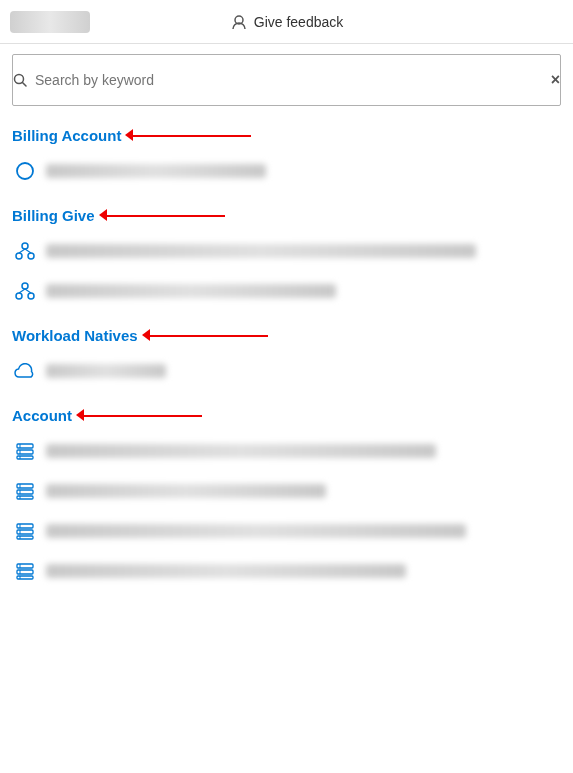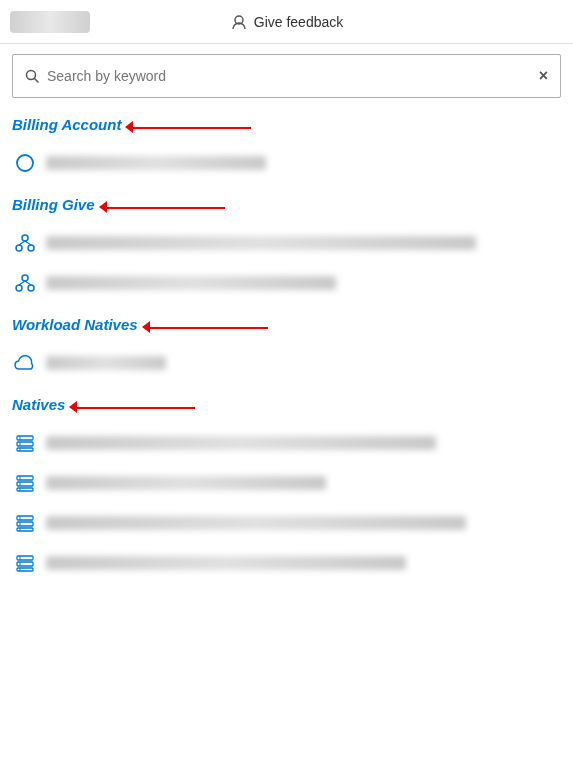--- a/index.html
+++ b/index.html
@@ -47,22 +47,22 @@
       color: #555;
     }
 
     
     .search-bar {
       display: flex;
       align-items: center;
       margin: 10px 12px;
       border: 1px solid #b0b0b0;
       border-radius: 2px;
-      height: 44px;
-      padding: 0 12px;
+      height: 52px;
+      padding: 0 0;
       background: #fff;
     }
     .search-icon-wrap {
       color: #555;
       margin-right: 8px;
       font-size: 14px;
     }
     .search-input {
       flex: 1;
       border: none;
@@ -80,23 +80,23 @@
 
     
     .content {
       padding: 0 12px;
       position: relative;
     }
 
     
     .section-header {
       display: flex;
+      align-items: center;
       margin-top: 18px;
       margin-bottom: 10px;
-      font-style: italic;
     }
     .section-title {
       color: #0078d4;
       font-size: 15px;
       font-weight: 600;
     }
     .arrow-annotation {
       display: inline-block;
       margin-left: 10px;
       width: 120px;
@@ -249,21 +249,21 @@
   <div class="list-item">
     <span class="item-icon">
       <svg width="22" height="16" viewBox="0 0 22 16" fill="none">
         <path d="M17 14H5a4 4 0 01-.5-7.96A6 6 0 0117.5 8.5 3.5 3.5 0 0117 14z" stroke="#0078d4" stroke-width="1.5" fill="none"></path>
       </svg>
     </span>
     <div class="blur-bar bar-dn1"></div>
   </div>
 
   <div class="section-header">
-    <span class="section-title">Natives</span>
+    <span class="section-title">Account</span>
     <span class="arrow-annotation">
       <span class="arrow-head"></span>
       <span class="arrow-line"></span>
     </span>
   </div>
   <div class="list-item">
     <span class="item-icon">
       <svg width="22" height="22" viewBox="0 0 22 22" fill="none">
         <rect x="3" y="4" width="16" height="4" rx="1" stroke="#0078d4" stroke-width="1.3" fill="none"></rect>
         <rect x="3" y="10" width="16" height="4" rx="1" stroke="#0078d4" stroke-width="1.3" fill="none"></rect>

